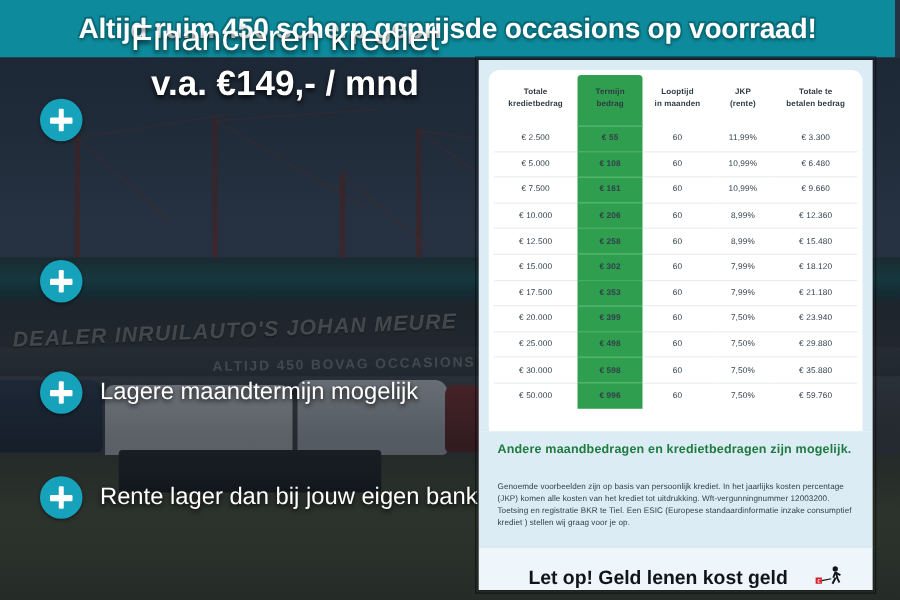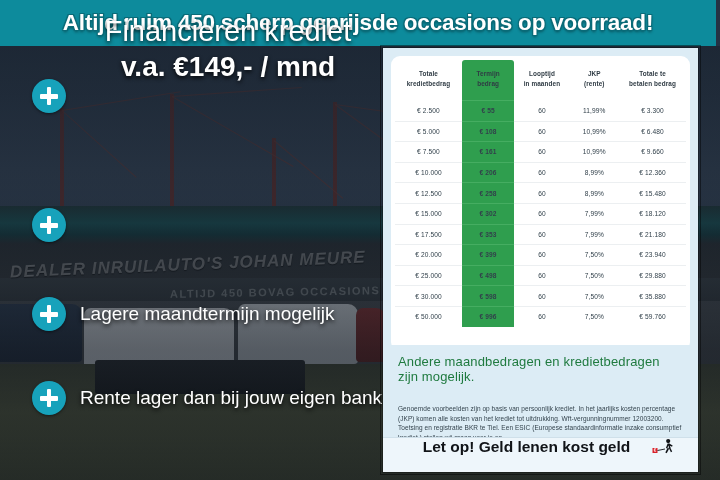--- a/index.html
+++ b/index.html
@@ -195,36 +195,36 @@
   .col-e { width:23%; }
 
   #panel-lower {
     position:relative;
     background:#dcecf5;
     height:92px;
     padding:9px 15px 0 15px;
   }
   #lower-heading {
     color:#1f7a3f;
-    font-size:13px;
-    font-weight:normal;
+    font-size:10px;
+    font-weight:bold;
     letter-spacing:.15px;
     margin-bottom:20px;
   }
   #lower-body {
     color:#33424c;
     font-size:6.5px;
     line-height:9.6px;
     letter-spacing:.05px;
   }
 
   #warn-banner {
     position:absolute; left:0; bottom:0; width:315px; height:35px;
     background:#eef6fb;
-    display:flex; align-items:flex-start; justify-content:center; gap:22px;
+    display:flex; align-items:flex-end; justify-content:center; gap:22px;
     border-top:1px solid #cfe0ea;
     padding-left:16px;
   }
   #warn-text {
     color:#111418;
     font-size:15.5px;
     font-weight:bold;
     white-space:nowrap;
   }
   #warn-icon { width:22px; height:20px; flex:0 0 22px; }

